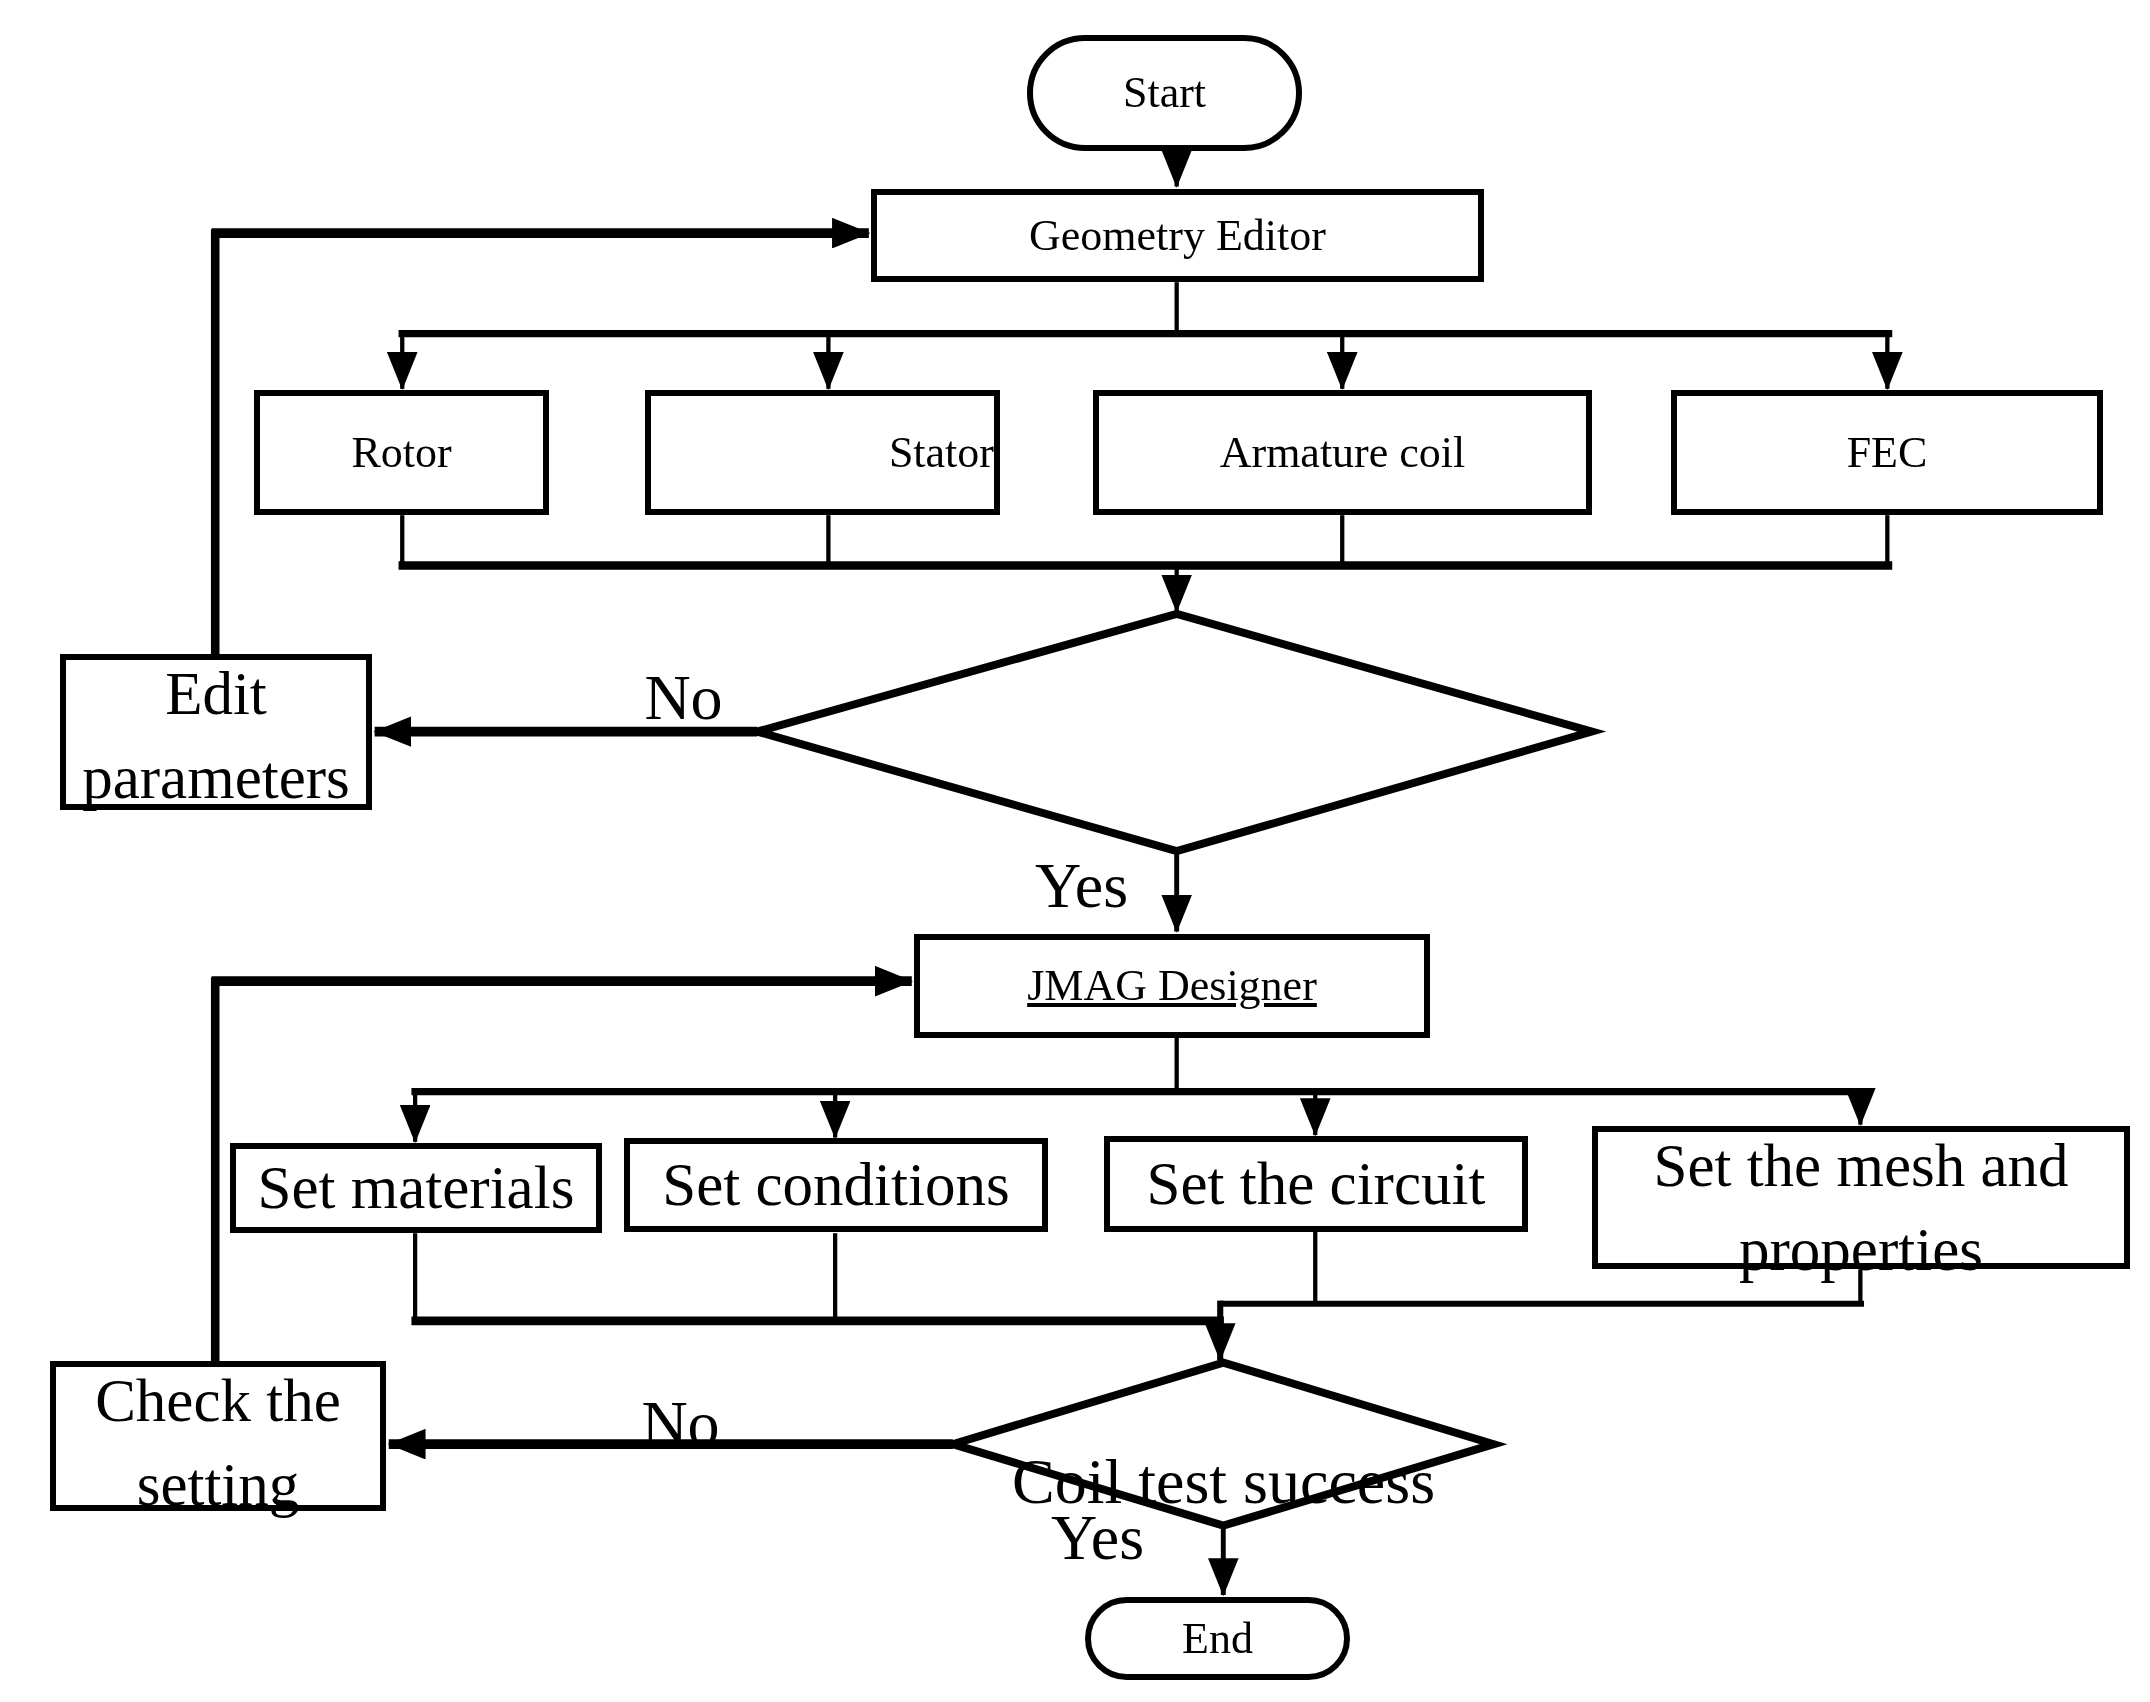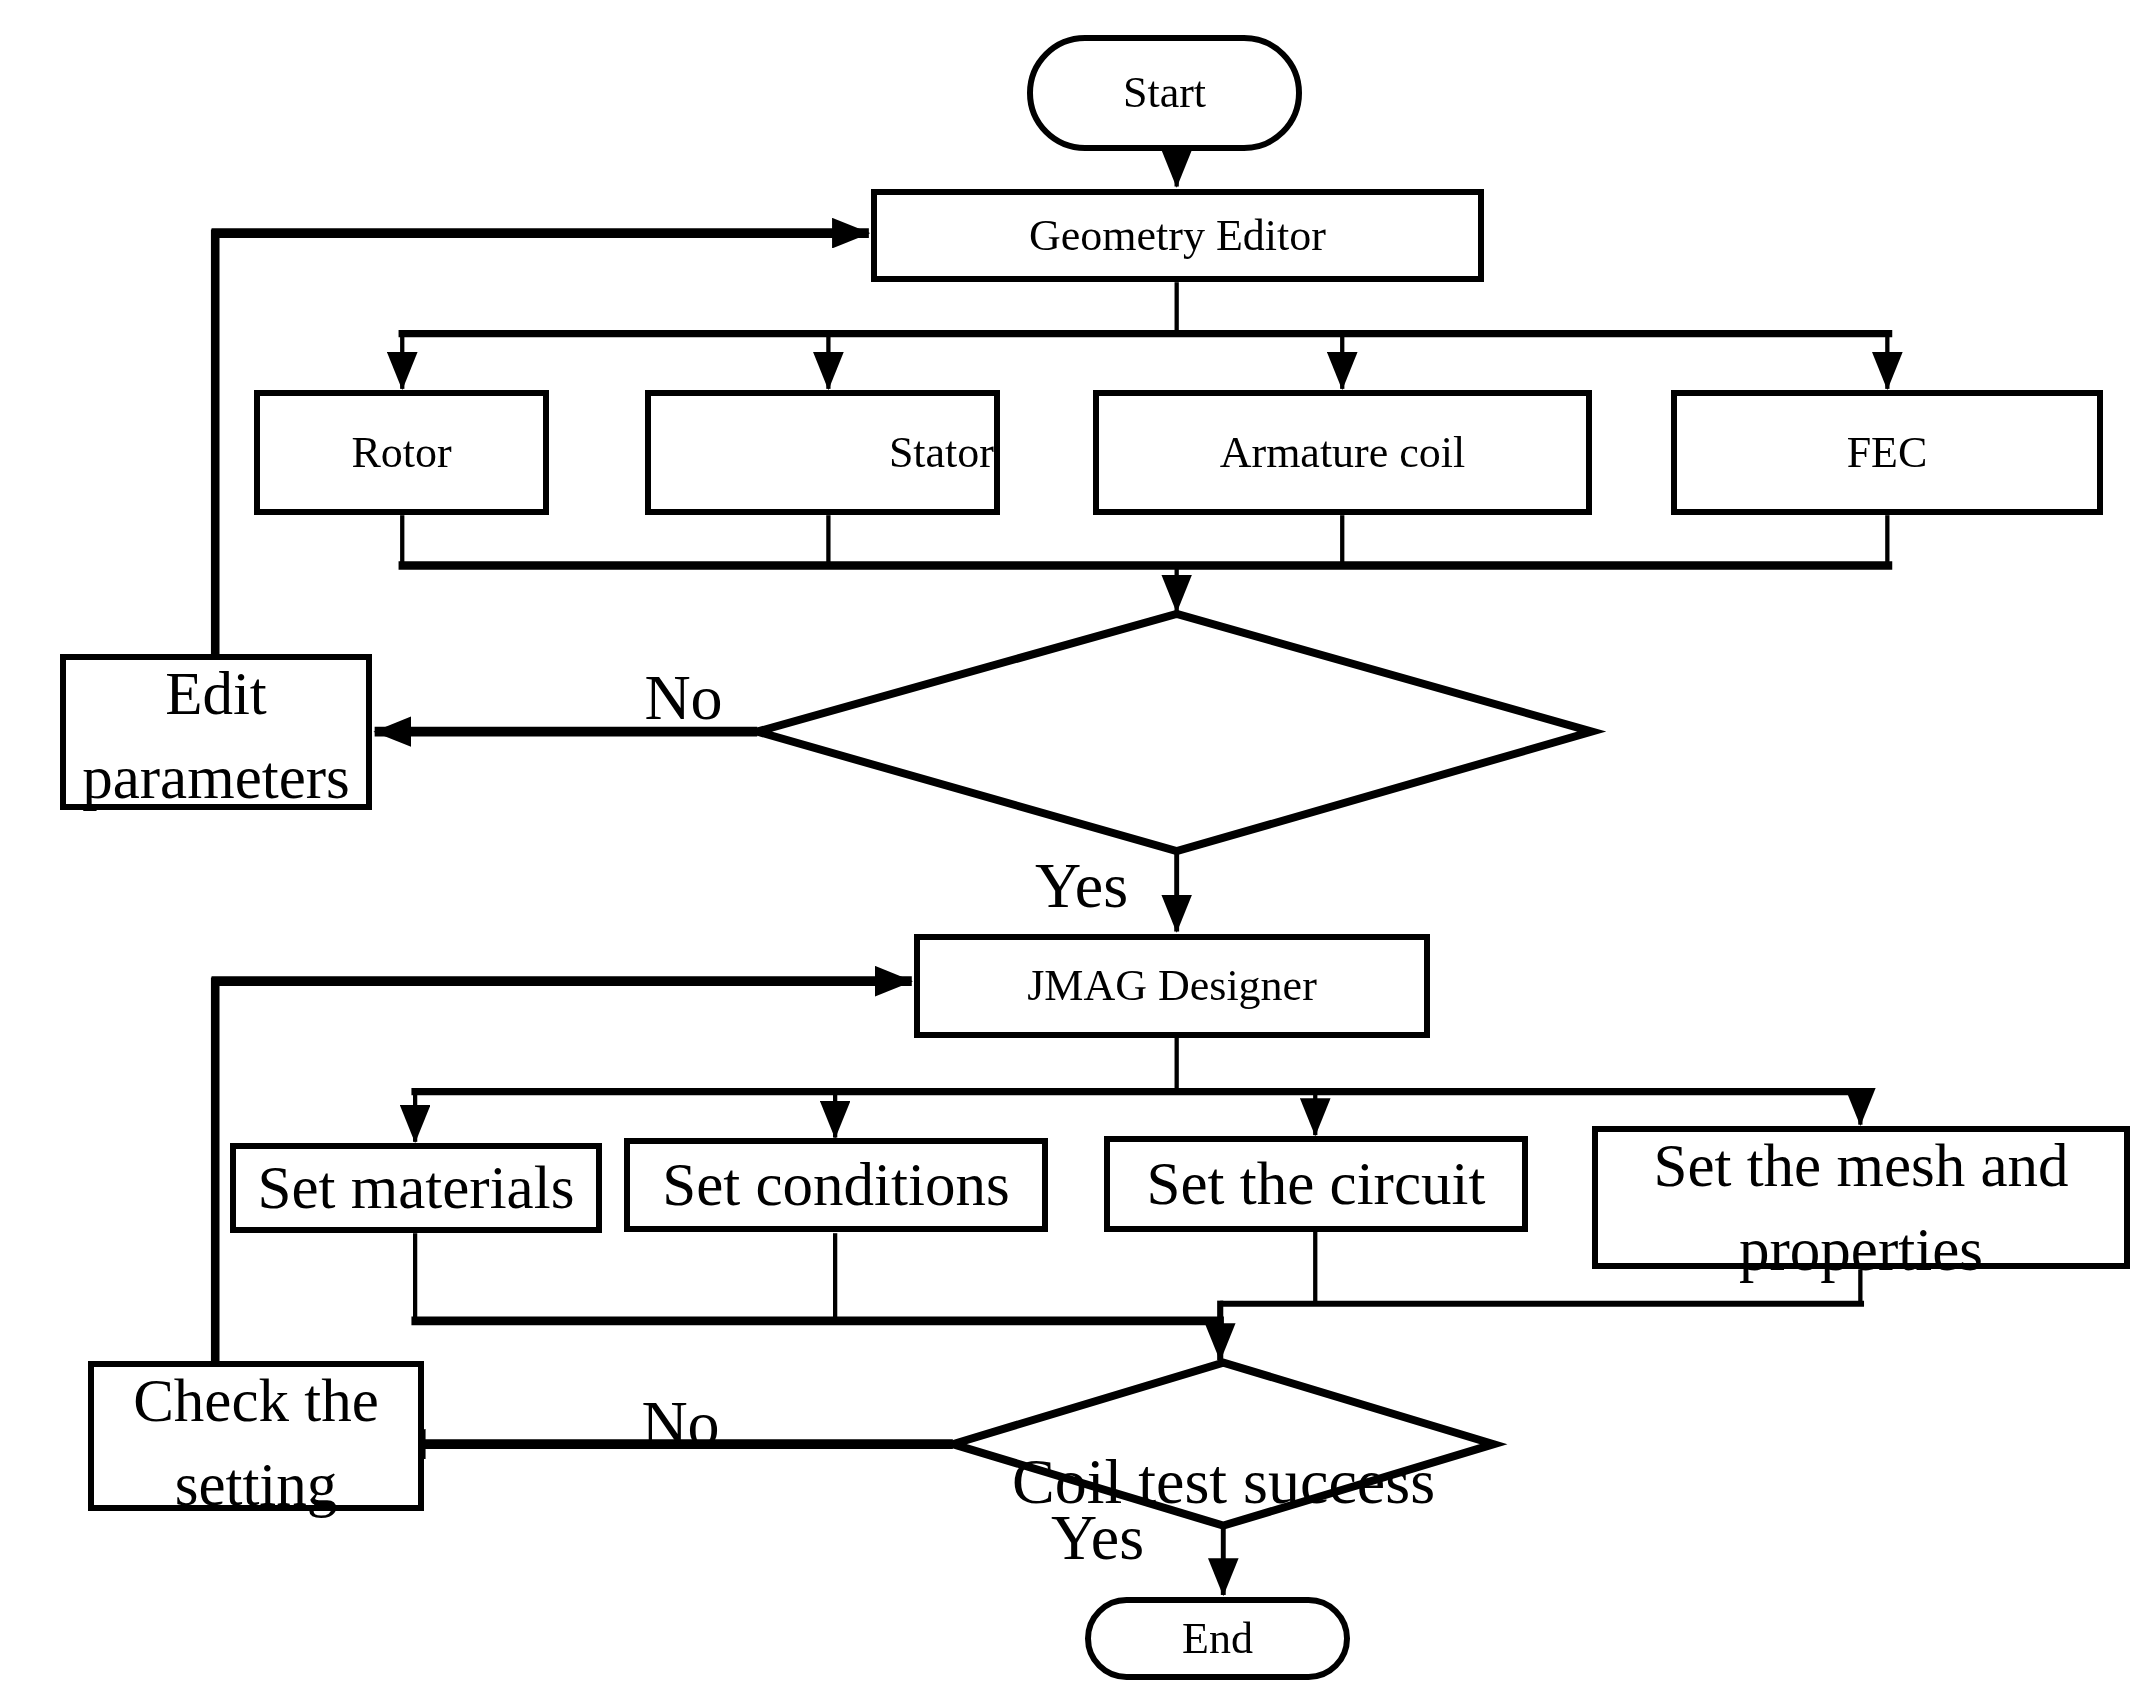--- a/index.html
+++ b/index.html
@@ -15,26 +15,26 @@
          text-align:center;font-size:64px;line-height:78px;z-index:3;background:transparent;}
   .lbl{position:absolute;font-size:64px;text-align:center;z-index:3;}
   
   #n-start{left:1027px;top:35px;width:275px;height:116px;}
   #n-geometry{left:871px;top:189px;width:613px;height:93px;}
   #n-rotor{left:254px;top:390px;width:295px;height:125px;}
   #n-stator{left:645px;top:390px;width:355px;height:125px;align-items:flex-end;}
   #n-armature{left:1093px;top:390px;width:499px;height:125px;}
   #n-fec{left:1671px;top:390px;width:432px;height:125px;}
   #n-editparams{left:60px;top:654px;width:312px;height:156px;}
-  #n-jmag{left:914px;top:934px;width:516px;height:104px;}
+  #n-jmag{left:914px;top:934px;width:516px;height:104px;text-decoration:underline;}
   #n-setmaterials{left:230px;top:1143px;width:372px;height:90px;font-size:61px;}
   #n-setconditions{left:624px;top:1138px;width:424px;height:94px;font-size:61px;}
   #n-setcircuit{left:1104px;top:1136px;width:424px;height:96px;font-size:61px;}
   #n-setmesh{left:1592px;top:1126px;width:538px;height:143px;}
-  #n-checksetting{left:50px;top:1361px;width:336px;height:150px;margin-left:38px;}
+  #n-checksetting{left:50px;top:1361px;width:336px;height:150px;}
   #n-end{left:1085px;top:1597px;width:265px;height:83px;}
   #t-regions{left:757px;top:614px;width:834px;height:237px;}
   #t-coil{left:953px;top:1400px;width:541px;height:163px;}
   #l-no1{left:607px;top:661px;width:153px;}
   #l-yes1{left:1005px;top:849px;width:153px;}
   #l-no2{left:604px;top:1387px;width:153px;}
   #l-yes2{left:1018px;top:1501px;width:159px;}
 </style>
 </head>
 <body>

